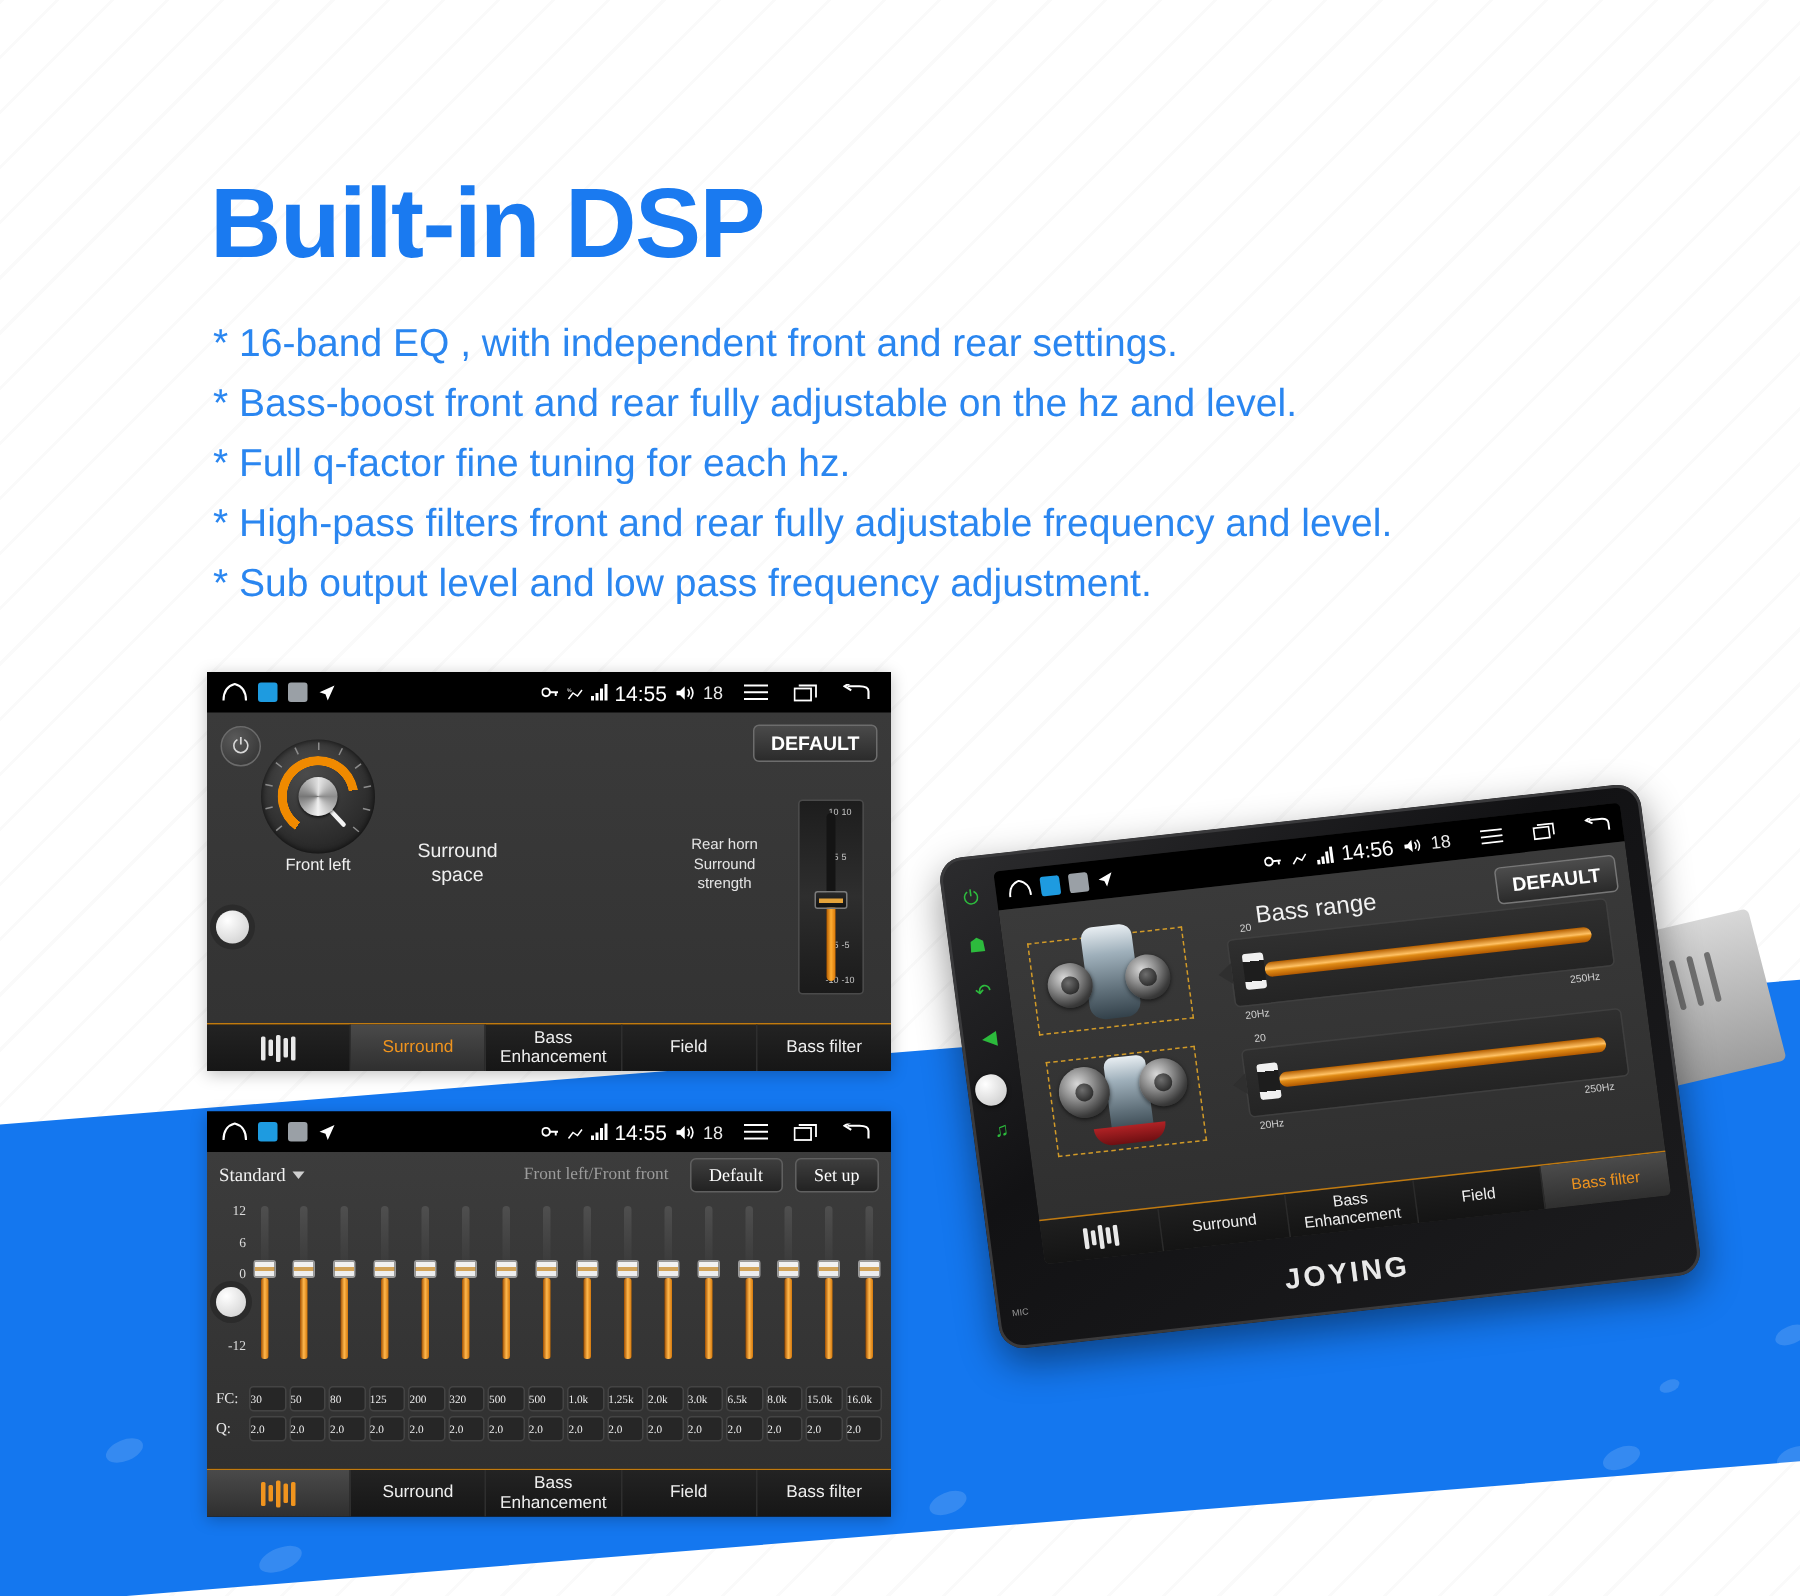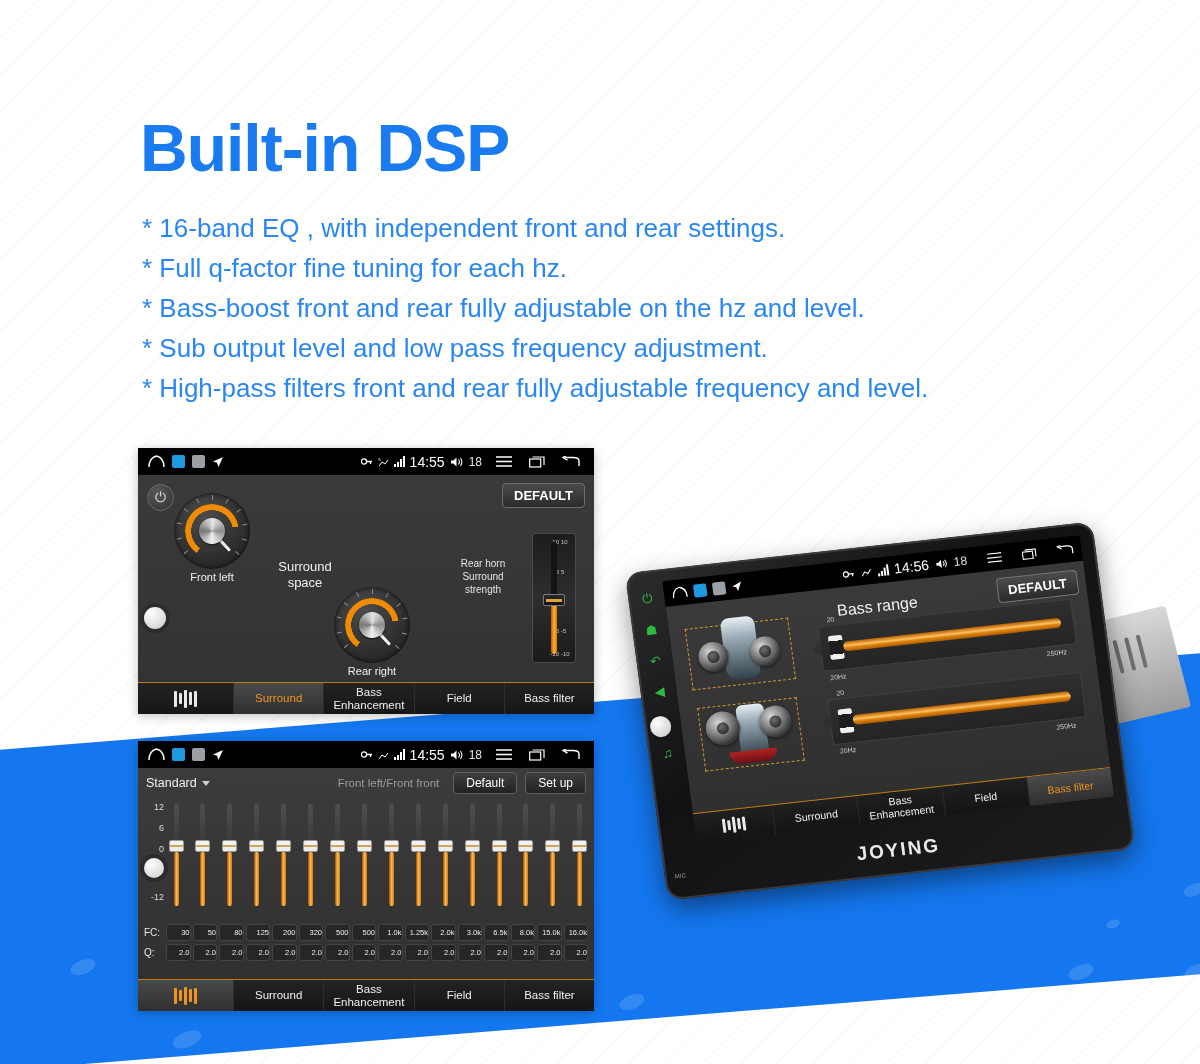--- a/index.html
+++ b/index.html
@@ -215,20 +215,21 @@
   }
   .eq-glyph { display: inline-flex; align-items: center; gap: 2px; height: 18px; }
   .eq-glyph i { width: 3px; background:#e9e9e9; display:block; position:relative; border-radius:1px;}
   .eq-glyph.orange i { background: #f0941e; }
 
   
   .eq-body {
     position: relative;
     height: calc(100% - 27px - 32px);
     background: linear-gradient(180deg,#3c3c3c,#303030);
+    font-family: Liberation Serif, serif;
   }
   .eq-toolbar {
     height: 30px; display: flex; align-items: center;
     padding: 0 8px; gap: 8px;
   }
   .preset-sel { color: #f2f2f2; font-size: 12.5px; display:flex; align-items:center; gap:5px; }
   .chev { width:0;height:0;border-left:4px solid transparent;border-right:4px solid transparent;border-top:5px solid #cfcfcf;display:inline-block;}
   .chan-label { flex:1; text-align: right; color:#9b9b9b; font-size: 11.5px; padding-right: 6px;}
   .sm-btn {
     background: linear-gradient(180deg,#3e3e3e,#222);
@@ -260,21 +261,21 @@
     width:15px; height:12px; border-radius:2px;
     background: linear-gradient(180deg,#f2f2f2 0 38%, #d2a45a 38% 62%, #ededed 62% 100%);
     border: 1px solid #9b9b9b;
   }
   .fc-row, .q-row {
     display: flex; align-items: center; padding: 0 6px; margin-top: 3px; gap: 2px;
   }
   .rowlab { color:#e8e8e8; font-size:10px; width:20px; flex:0 0 20px;}
   .cellbox {
     flex:1; background:#262626; border:1px solid #444; border-radius:3px;
-    color:#ededed; font-size:7.5px; text-align:right; padding:3px 0;
+    color:#ededed; font-size:7.5px; text-align:left; padding:3px 0;
   }
 
   
   #device {
     position: absolute;
     left: 645px; top: 546px;
     width: 470px; height: 330px;
     z-index: 7;
     transform: rotate(-7.5deg) skewY(1.2deg);
     transform-origin: 50% 50%;
@@ -393,24 +394,24 @@
 <div class="bubble" style="left:619px; top:995px;  width:26px; height:14px;"></div>
 <div class="bubble" style="left:1068px;top:965px;  width:26px; height:14px;"></div>
 <div class="bubble" style="left:1183px;top:884px;  width:22px; height:12px;"></div>
 <div class="bubble" style="left:1184px;top:965px;  width:24px; height:13px;"></div>
 <div class="bubble" style="left:1106px;top:920px;  width:14px; height:8px;"></div>
 
 <h1 id="headline">Built-in DSP</h1>
 
 <div id="features">
   <div class="feature-line">* 16-band EQ , with independent front and rear settings.</div>
+  <div class="feature-line">* Bass-boost front and rear fully adjustable on the hz and level.</div>
   <div class="feature-line">* Full q-factor fine tuning for each hz.</div>
-  <div class="feature-line">* Bass-boost front and rear fully adjustable on the hz and level.</div>
+  <div class="feature-line">* High-pass filters front and rear fully adjustable frequency and level.</div>
   <div class="feature-line">* Sub output level and  low pass frequency adjustment.</div>
-  <div class="feature-line">* High-pass filters front and rear fully adjustable frequency and level.</div>
 </div>
 
 <div class="unit" id="screen-surround">
 
   <div class="statusbar">
     <div class="sb-left">
       <span class="ico home-ico">
         <svg width="17" height="13" viewBox="0 0 17 13">
             <path d="M1 12 Q1 3 8.5 1 Q16 3 16 12" fill="none" stroke="#fff" stroke-width="1.4"></path>
           </svg>
@@ -495,41 +496,20 @@
         </div>
         <div class="arc"></div>
         <div class="pointer"></div>
         <div class="hub"></div>
       </div>
       <div class="knob-label">Front left</div>
     </div>
 
 
 
-    <div class="knob-wrap" style="left:192px; top:112px;">
-      <div class="knob">
-        <div class="ticks">
-          <i style="transform:rotate(-130deg)"></i>
-            <i style="transform:rotate(-104deg)"></i>
-            <i style="transform:rotate(-78deg)"></i>
-          <i style="transform:rotate(-52deg)"></i>
-            <i style="transform:rotate(-26deg)"></i>
-            <i style="transform:rotate(0deg)"></i>
-          <i style="transform:rotate(26deg)"></i>
-            <i style="transform:rotate(52deg)"></i>
-            <i style="transform:rotate(78deg)"></i>
-          <i style="transform:rotate(104deg)"></i>
-            <i style="transform:rotate(130deg)"></i>
-        </div>
-        <div class="arc"></div>
-        <div class="pointer"></div>
-        <div class="hub"></div>
-      </div>
-      <div class="knob-label">Rear right</div>
-    </div>
 
     <div class="center-label" style="left:130px; top:84px; width:74px;">
       <div>Surround</div>
       <div>space</div>
     </div>
 
     <div class="rear-label">
       <div>Rear horn</div>
       <div>Surround</div>
       <div>strength</div>

